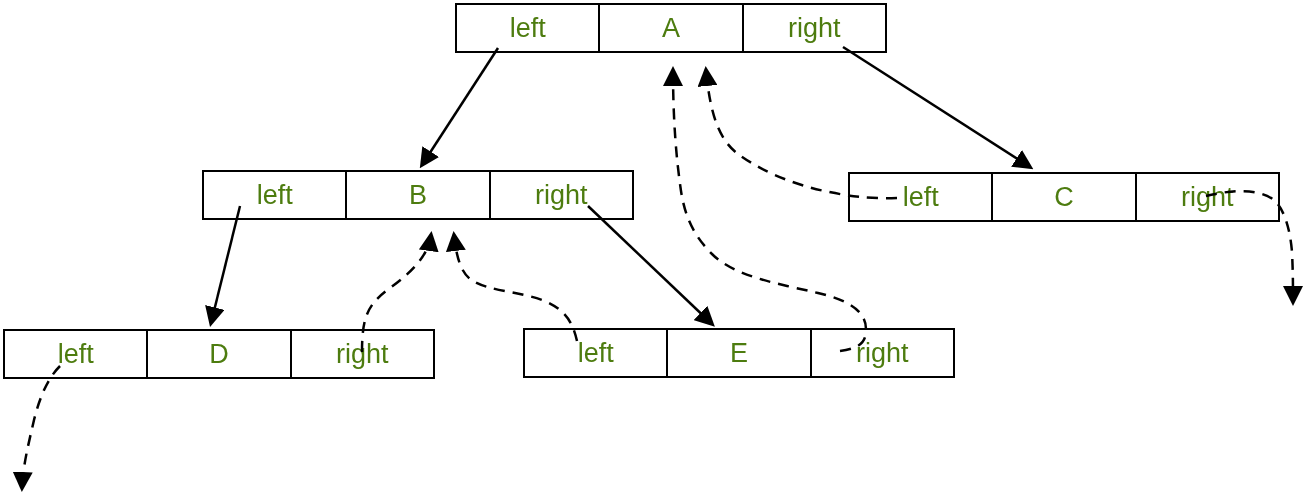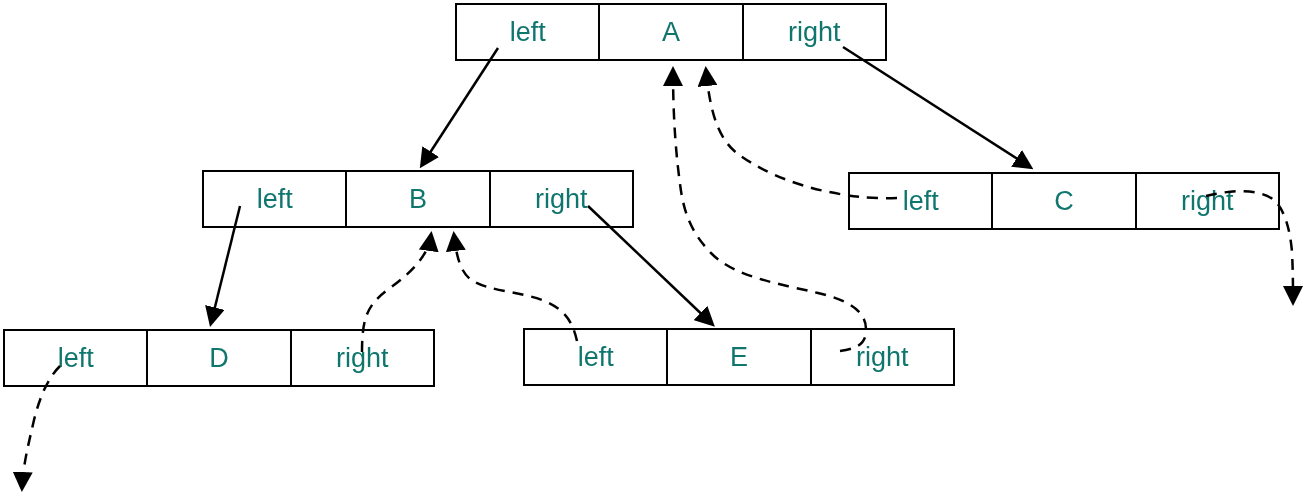--- a/index.html
+++ b/index.html
@@ -12,26 +12,26 @@
     width: 1314px;
     height: 503px;
     background: #ffffff;
     overflow: hidden;
     font-family: "Liberation Sans", sans-serif;
   }
   .node {
     position: absolute;
     display: flex;
     width: 432px;
-    height: 58px;
+    height: 50px;
     border: 2.5px solid #000000;
     background: #ffffff;
     box-sizing: border-box;
     font-size: 27px;
-    color: #0f766e;
+    color: #4d7c0f;
   }
   .cell {
     flex: 1;
     display: flex;
     align-items: center;
     justify-content: center;
     overflow: hidden;
   }
   .cell + .cell {
     border-left: 2.5px solid #000000;

